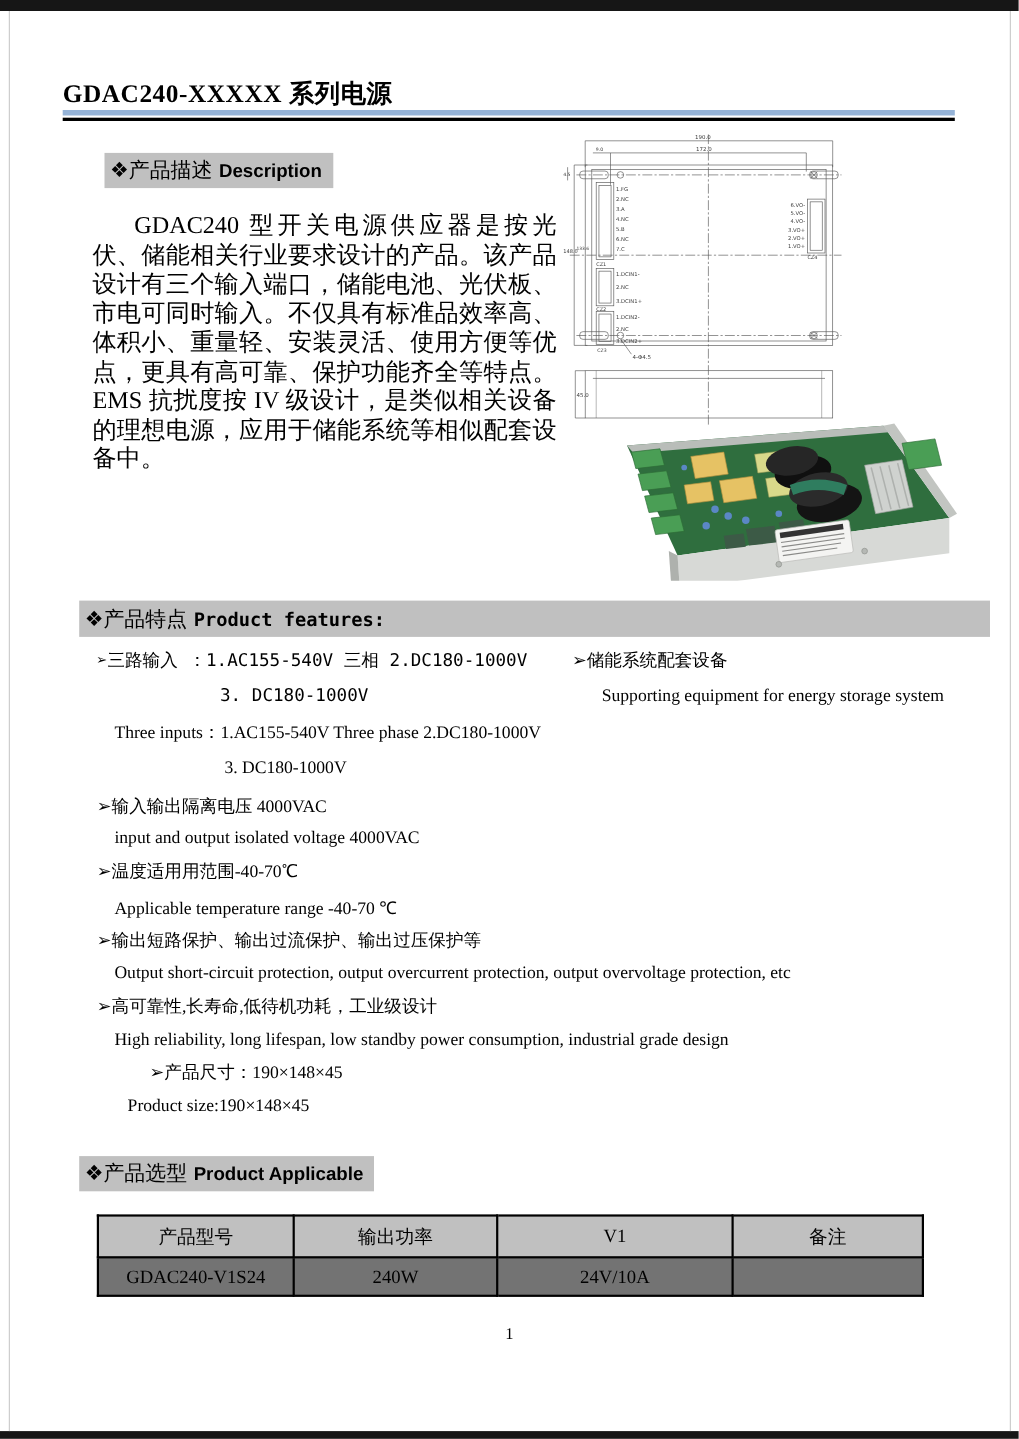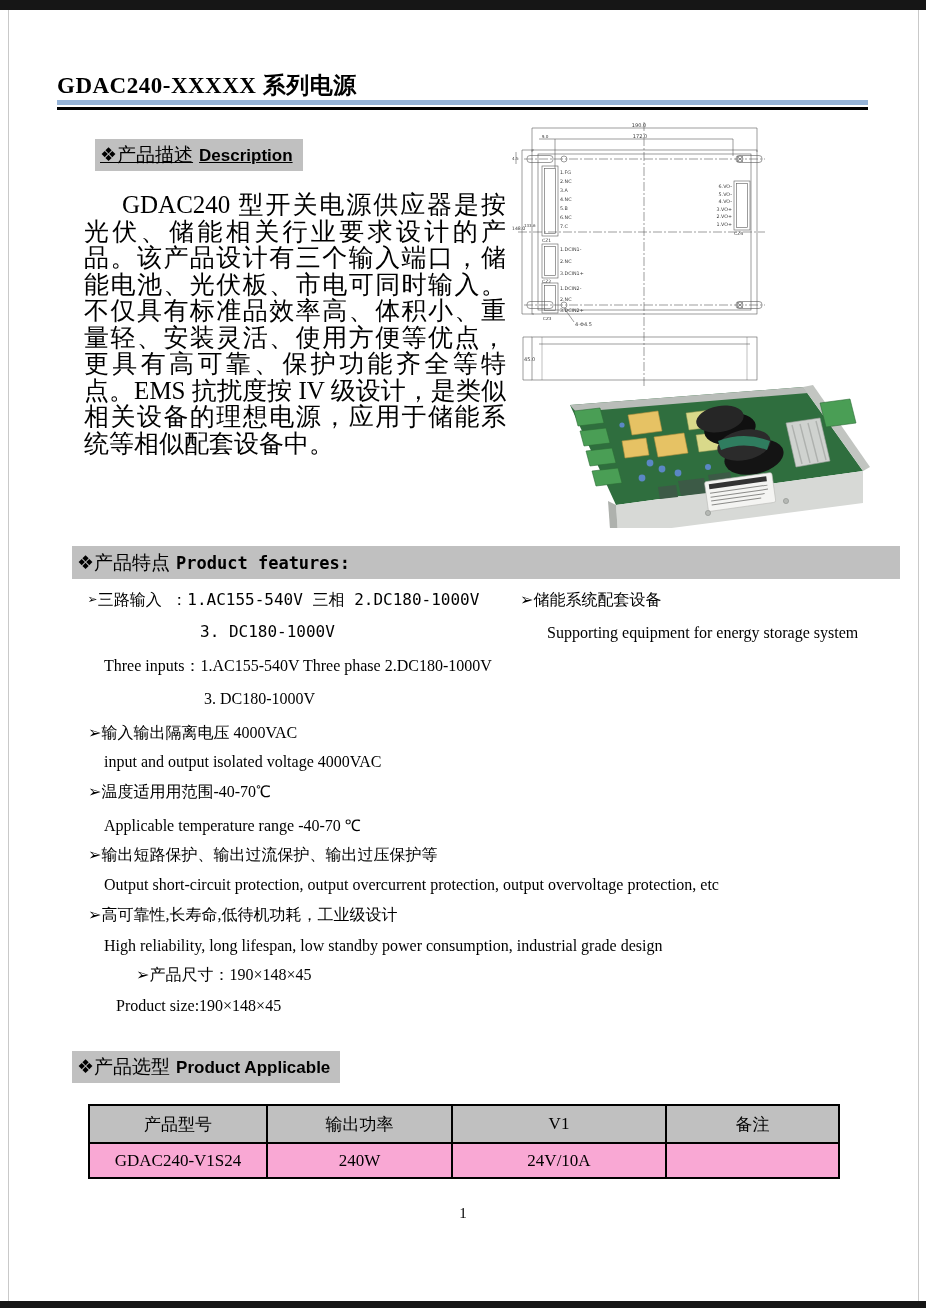--- a/index.html
+++ b/index.html
@@ -18,41 +18,41 @@
   .doc-title{left:57px;top:70px;font-size:23px;font-weight:bold;letter-spacing:.5px;}
   .title-underline-blue{left:57px;top:100px;width:811px;height:5px;}
   .title-underline-black{left:57px;top:107px;width:811px;height:3px;background:#000;}
 
   
   .sec-head{background:#c0c0c0;padding:3px 10px 3px 5px;white-space:nowrap;}
   .sec-head .zh{font-size:19px;font-family:"Liberation Serif",serif;}
   .sec-head .en{font-size:17px;font-weight:bold;font-family:"Liberation Sans",sans-serif;margin-left:6px;}
   .sec-head .en.mono{font-family:"DejaVu Sans Mono",monospace;}
 
-  .desc-head{left:95px;top:139px;text-decoration:underline;}
+  .desc-head{left:95px;top:139px;}
   .feat-bar{left:72px;top:546px;width:828px;height:33px;background:#c0c0c0;}
   .feat-bar .sec-head{background:transparent;position:absolute;top:0;padding-top:4px;}
   .feat-head-left{left:0px;}
   .app-head{left:446px;}
   .sel-head{left:72px;top:1051px;}
 
   
   .desc-body{
-    left:84px;top:192px;width:422px;font-size:25px;line-height:26.5px;
+    left:84px;top:192px;width:422px;font-size:22px;line-height:26.5px;
     text-align:justify;text-indent:38px;font-family:"Liberation Serif",serif;
   }
 
   
   .line{position:absolute;font-size:16px;white-space:nowrap;font-family:"Liberation Serif",serif;}
 
   
   .sel-table{left:88px;top:1104px;width:750px;border-collapse:collapse;table-layout:fixed;}
   .sel-table th,.sel-table td{border:2px solid #000;text-align:center;font-weight:normal;font-size:17px;}
   .sel-table th{background:#c0c0c0;height:34px;}
-  .sel-table td{height:31px;background:#f9a8d4;}
+  .sel-table td{height:31px;background:#737373;}
   .col-model{width:178px;}.col-power{width:185px;}.col-v1{width:214px;}.col-note{width:173px;}
 
   .page-num{left:0;top:1205px;width:926px;text-align:center;font-size:15px;}
 
   svg text{font-family:"DejaVu Sans",sans-serif;fill:#3a3a3a;}
 </style>
 </head>
 <body>
 
 <div class="edge-top"></div>

